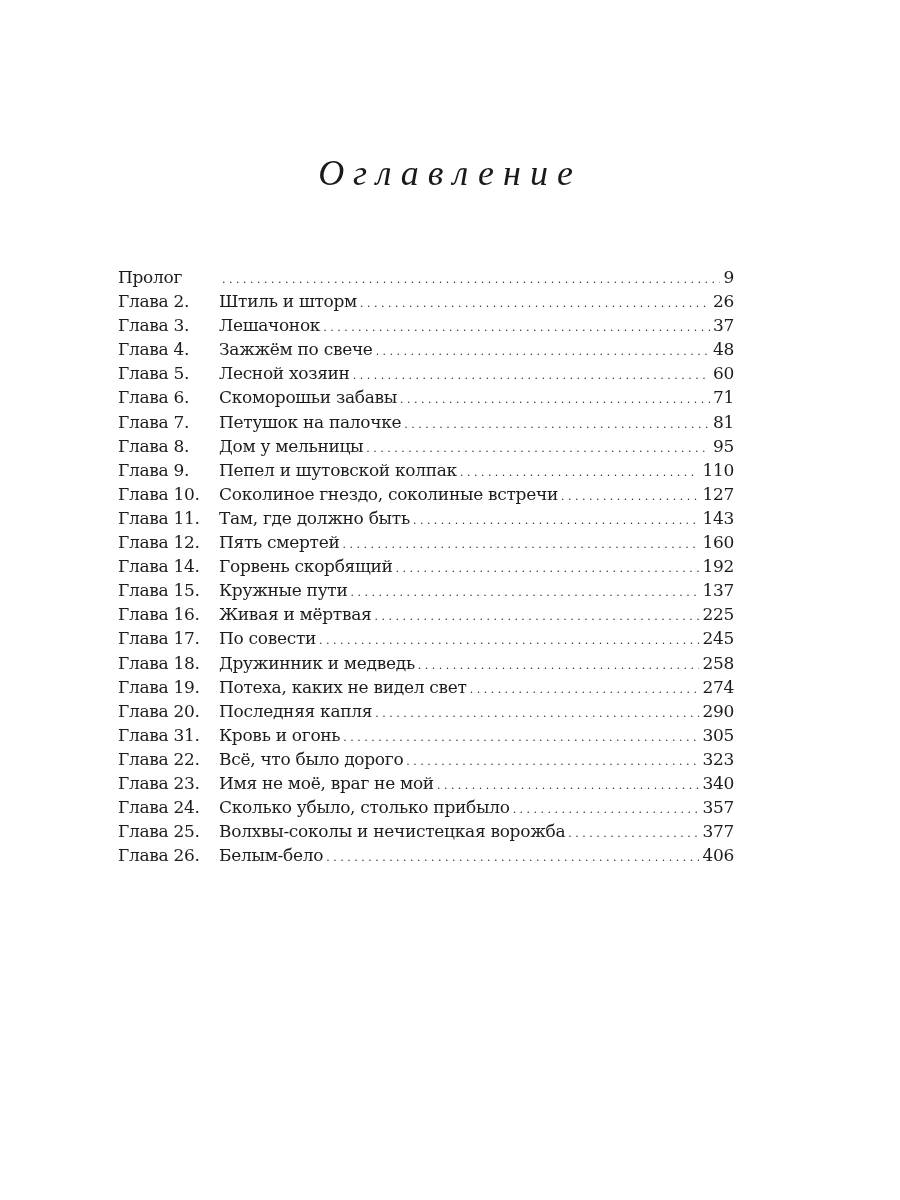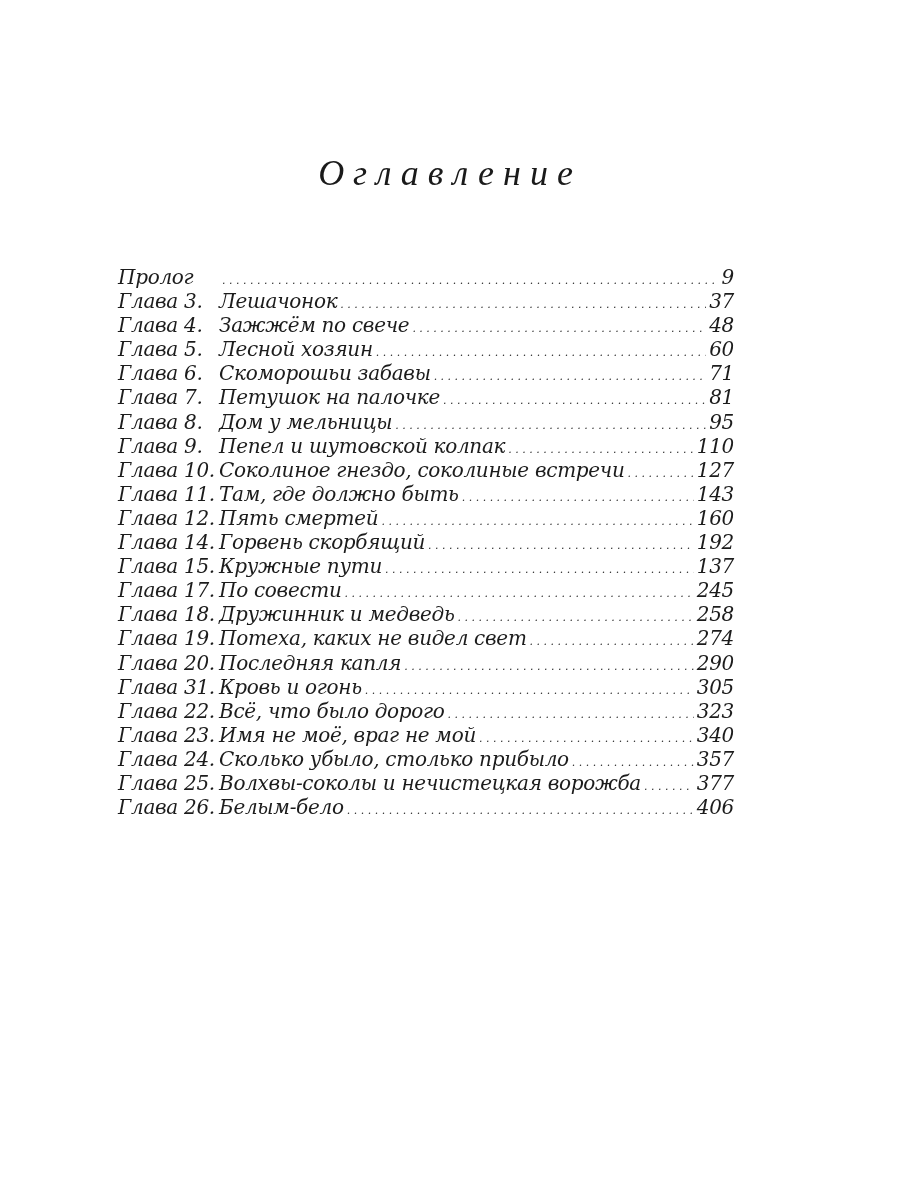--- a/index.html
+++ b/index.html
@@ -25,25 +25,24 @@
   }
   .toc {
     position: absolute;
     top: 265px; left: 118px;
     width: 616px;
   }
   .toc-row {
     display: flex;
     align-items: baseline;
     height: 24.1px;
-    font-size: 20px;
+    font-size: 17px;
     line-height: 24px;
     font-family: "DejaVu Serif", serif;
     letter-spacing: -0.3px;
-    font-style: italic;
   }
   .chapter-label { width: 101px; flex: none; white-space: nowrap; }
   .chapter-title { flex: none; white-space: nowrap; }
   .leader {
     flex: 1 1 auto;
     overflow: hidden;
     white-space: nowrap;
     margin: 0 3px;
     letter-spacing: 4.2px;
     font-size: 11px;
@@ -62,20 +61,26 @@
 
 <div class="toc">
 
 <div class="toc-row">
       <span class="chapter-label">Пролог</span>
       <span class="chapter-title"></span>
       <span class="leader"></span>
       <span class="page-num">9</span>
     </div>
     <div class="toc-row">
+      <span class="chapter-label">Глава 2.</span>
+      <span class="chapter-title">Штиль и шторм</span>
+      <span class="leader"></span>
+      <span class="page-num">26</span>
+    </div>
+    <div class="toc-row">
       <span class="chapter-label">Глава 3.</span>
       <span class="chapter-title">Лешачонок</span>
       <span class="leader"></span>
       <span class="page-num">37</span>
     </div>
     <div class="toc-row">
       <span class="chapter-label">Глава 4.</span>
       <span class="chapter-title">Зажжём по свече</span>
       <span class="leader"></span>
       <span class="page-num">48</span>
@@ -134,20 +139,26 @@
       <span class="leader"></span>
       <span class="page-num">192</span>
     </div>
     <div class="toc-row">
       <span class="chapter-label">Глава 15.</span>
       <span class="chapter-title">Кружные пути</span>
       <span class="leader"></span>
       <span class="page-num">137</span>
     </div>
     <div class="toc-row">
+      <span class="chapter-label">Глава 16.</span>
+      <span class="chapter-title">Живая и мёртвая</span>
+      <span class="leader"></span>
+      <span class="page-num">225</span>
+    </div>
+    <div class="toc-row">
       <span class="chapter-label">Глава 17.</span>
       <span class="chapter-title">По совести</span>
       <span class="leader"></span>
       <span class="page-num">245</span>
     </div>
     <div class="toc-row">
       <span class="chapter-label">Глава 18.</span>
       <span class="chapter-title">Дружинник и медведь</span>
       <span class="leader"></span>
       <span class="page-num">258</span>

